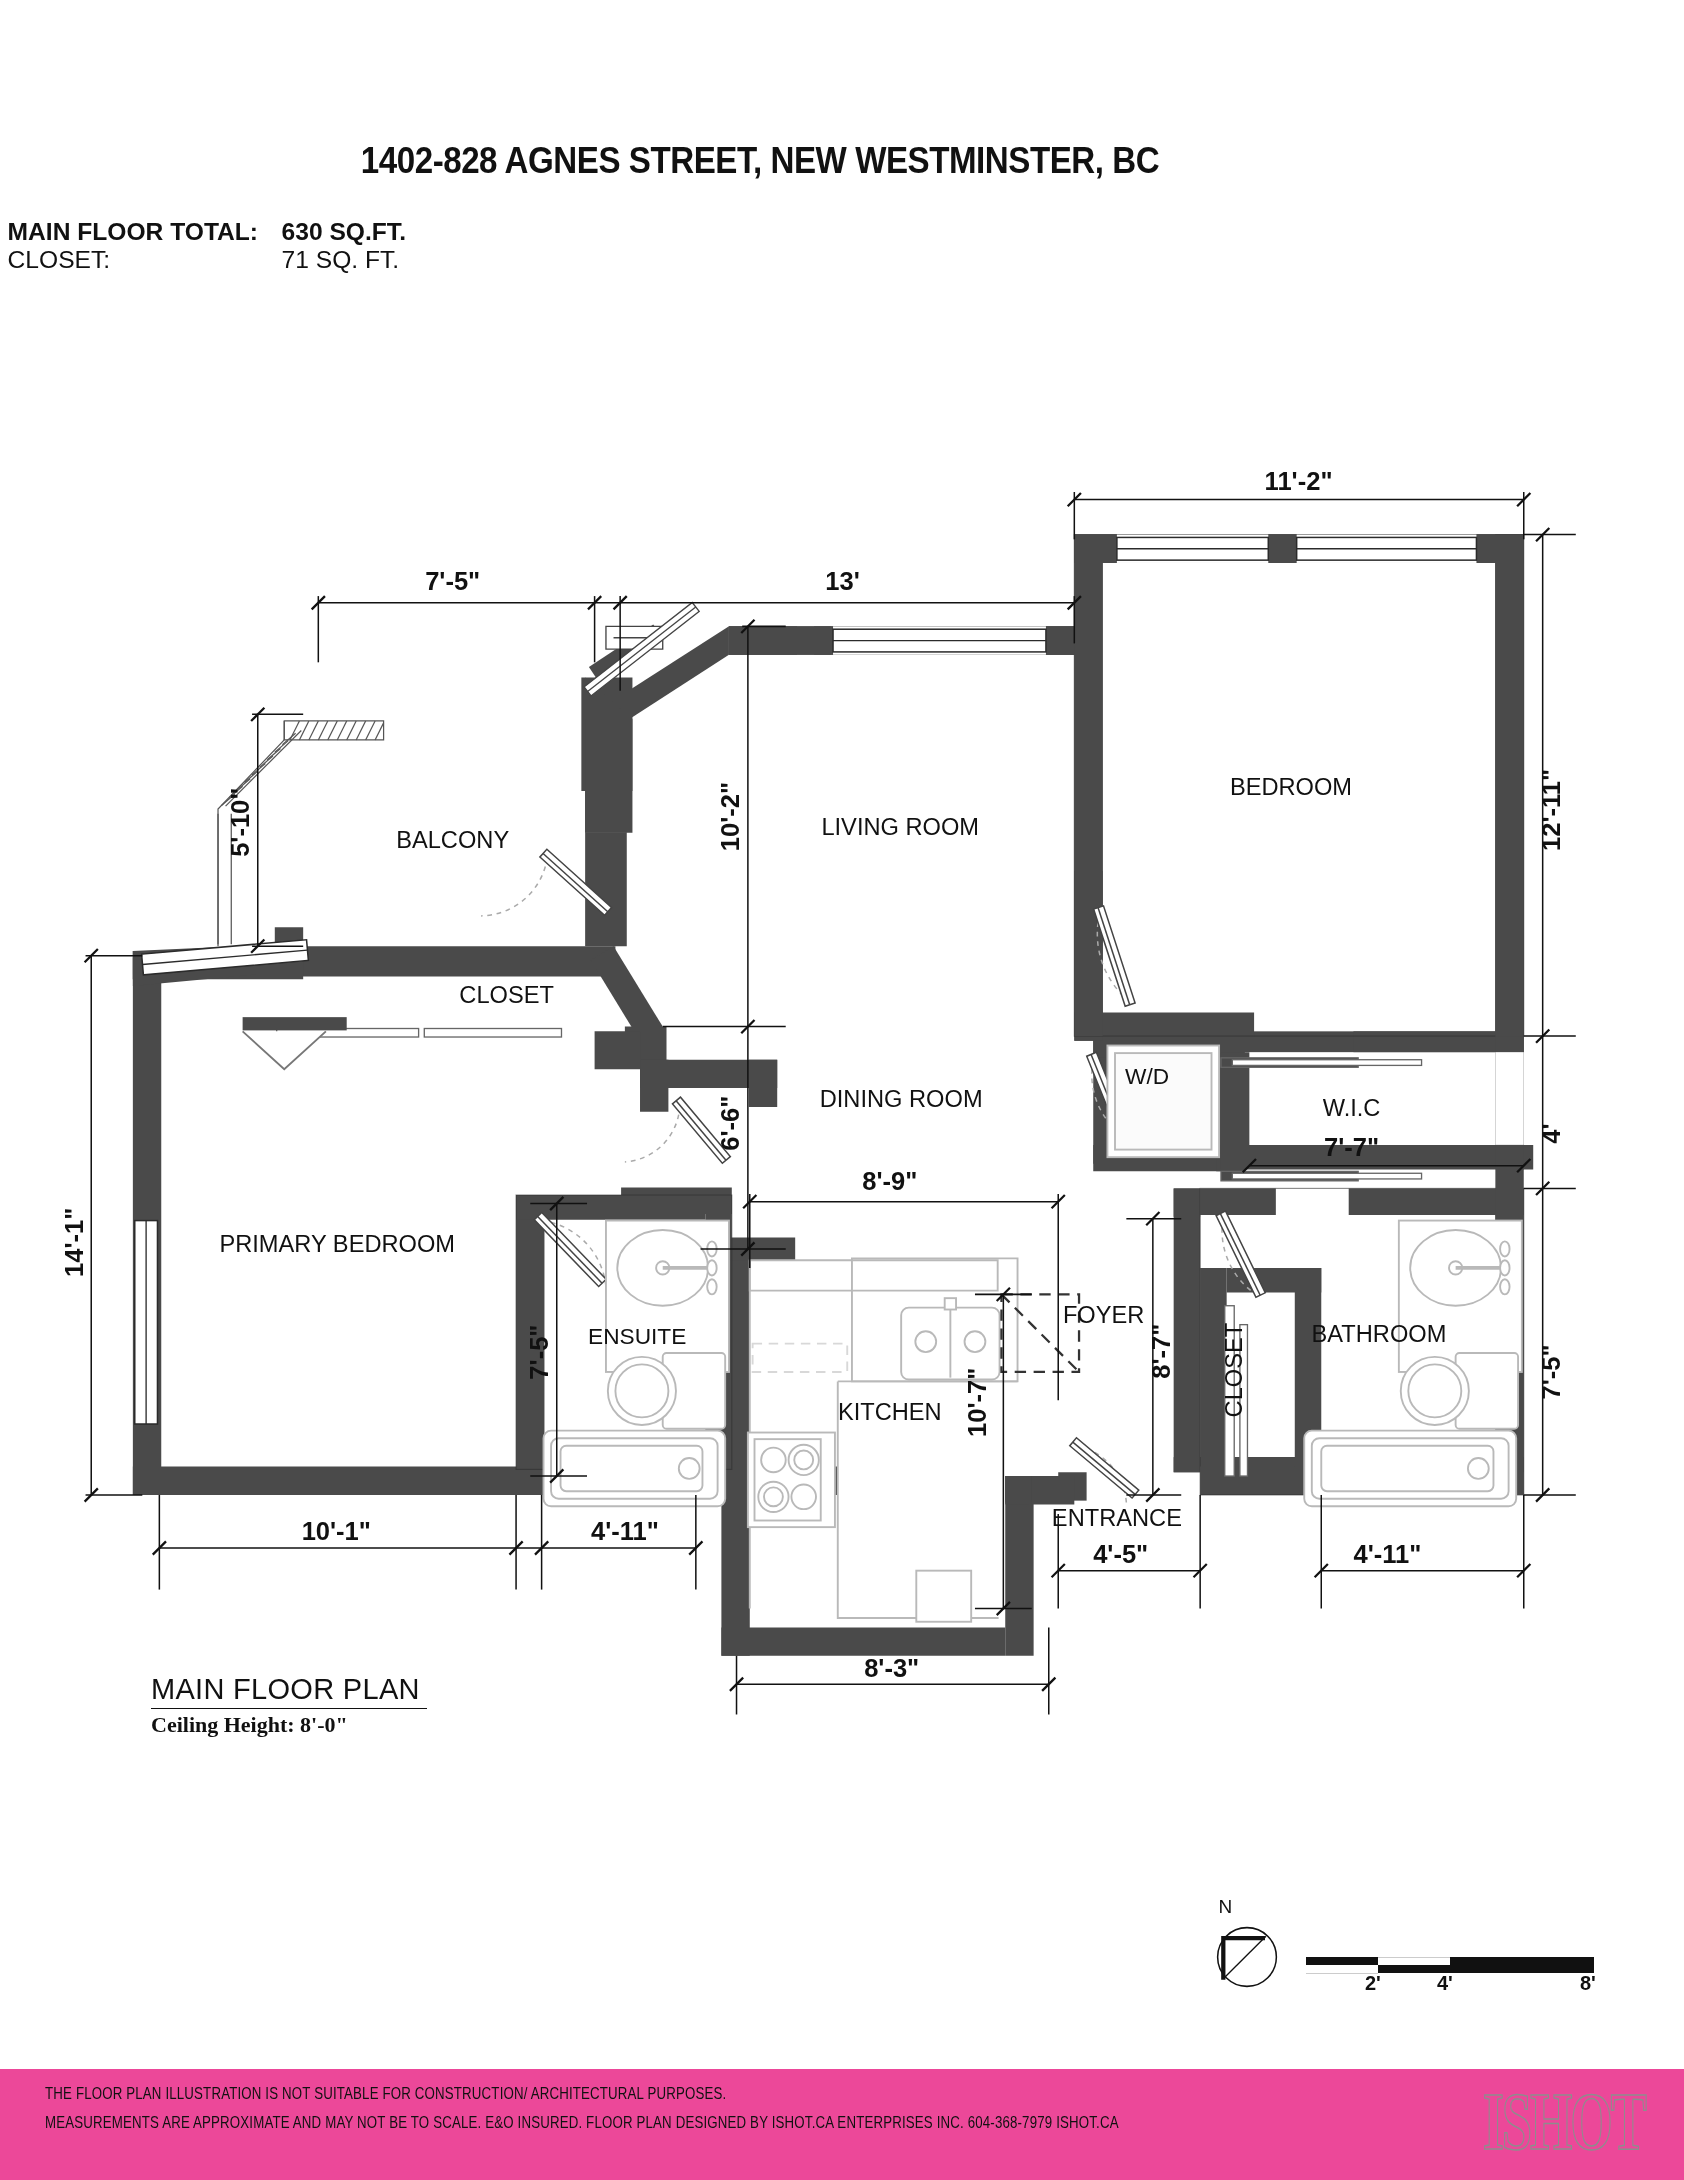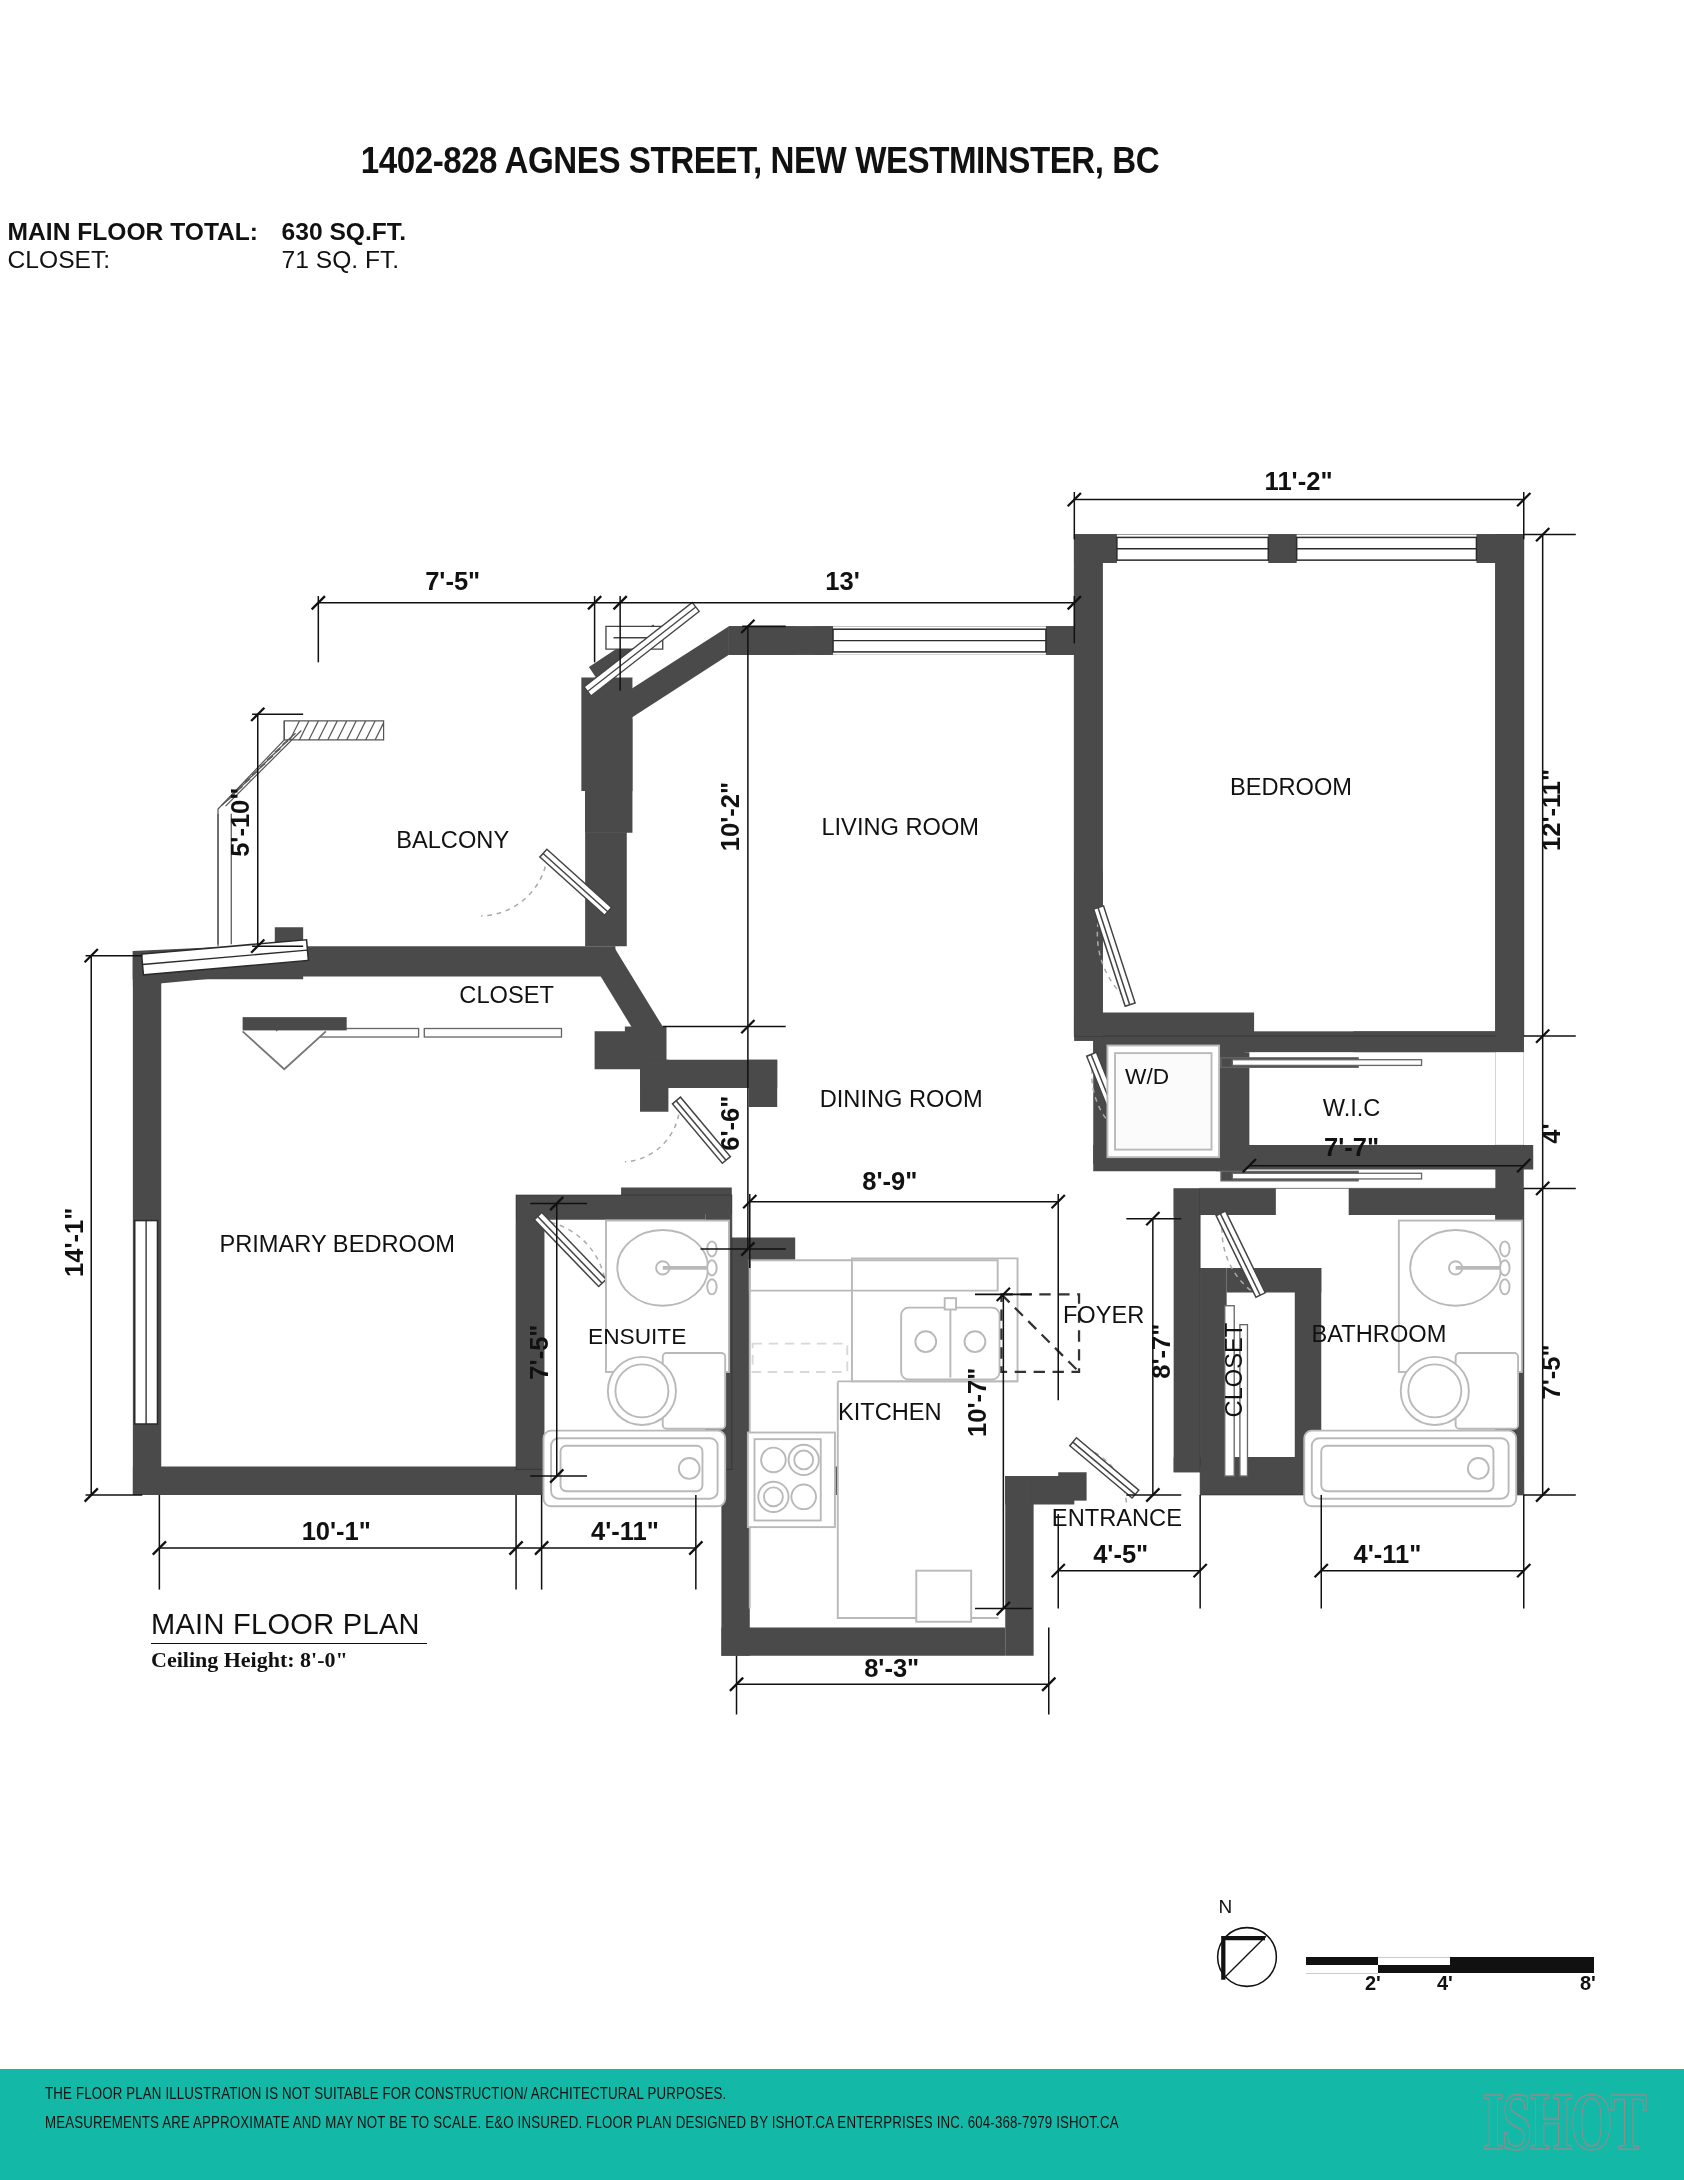--- a/index.html
+++ b/index.html
@@ -12,34 +12,34 @@
   .total-row{display:flex;width:473px;font-size:24.6px;}
   .total-row .lbl{width:274px;text-align:left;padding-left:7.6px;}
   .total-row .val{flex:1;text-align:left;}
   .t-bold{font-weight:bold;}
 
   
   #plan{position:absolute;left:0;top:0;width:1685px;height:2180px;}
   svg{display:block;}
 
   
-  #planlabel{position:absolute;left:151px;top:1608px;}
+  #planlabel{position:absolute;left:151px;top:1673px;}
   #planlabel .l1{font-size:29px;letter-spacing:0.3px;}
   #planlabel .rule{border-bottom:1.9px solid #111;width:276px;margin-top:1.9px;}
   #planlabel .l2{font-size:22px;margin-top:2.8px;font-weight:bold;font-family:"Liberation Serif",serif;}
 
   #compass{position:absolute;left:1211px;top:1921px;}
   #compass .nlab{position:absolute;left:7.6px;top:-24.6px;font-size:19px;}
 
   #scalebar{position:absolute;left:1306px;top:1957px;}
   .sb-row{position:relative;height:15px;}
   .sb-seg{position:absolute;height:8.5px;}
   .sb-lab{position:absolute;font-size:20px;font-weight:bold;top:15px;}
 
-  #footer{position:absolute;left:0;top:2069px;width:1685px;height:112px;background:#14b8a6;}
+  #footer{position:absolute;left:0;top:2069px;width:1685px;height:112px;background:#ec4899;}
   #footer .fl{position:absolute;left:45px;font-size:16.6px;transform:scaleX(0.80);transform-origin:left center;white-space:nowrap;letter-spacing:0.2px;}
   #footer .fl1{top:15px;}
   #footer .fl2{top:44px;}
   #logo{position:absolute;right:40px;top:5.7px;font-family:"Liberation Serif",serif;font-size:70px;font-weight:bold;letter-spacing:-2.8px;
         color:transparent;-webkit-text-stroke:1.3px #8d8d8d;transform:scaleX(0.78) scaleY(1.18);transform-origin:right top;}
 </style>
 </head>
 <body>
 
 <div id="header">

